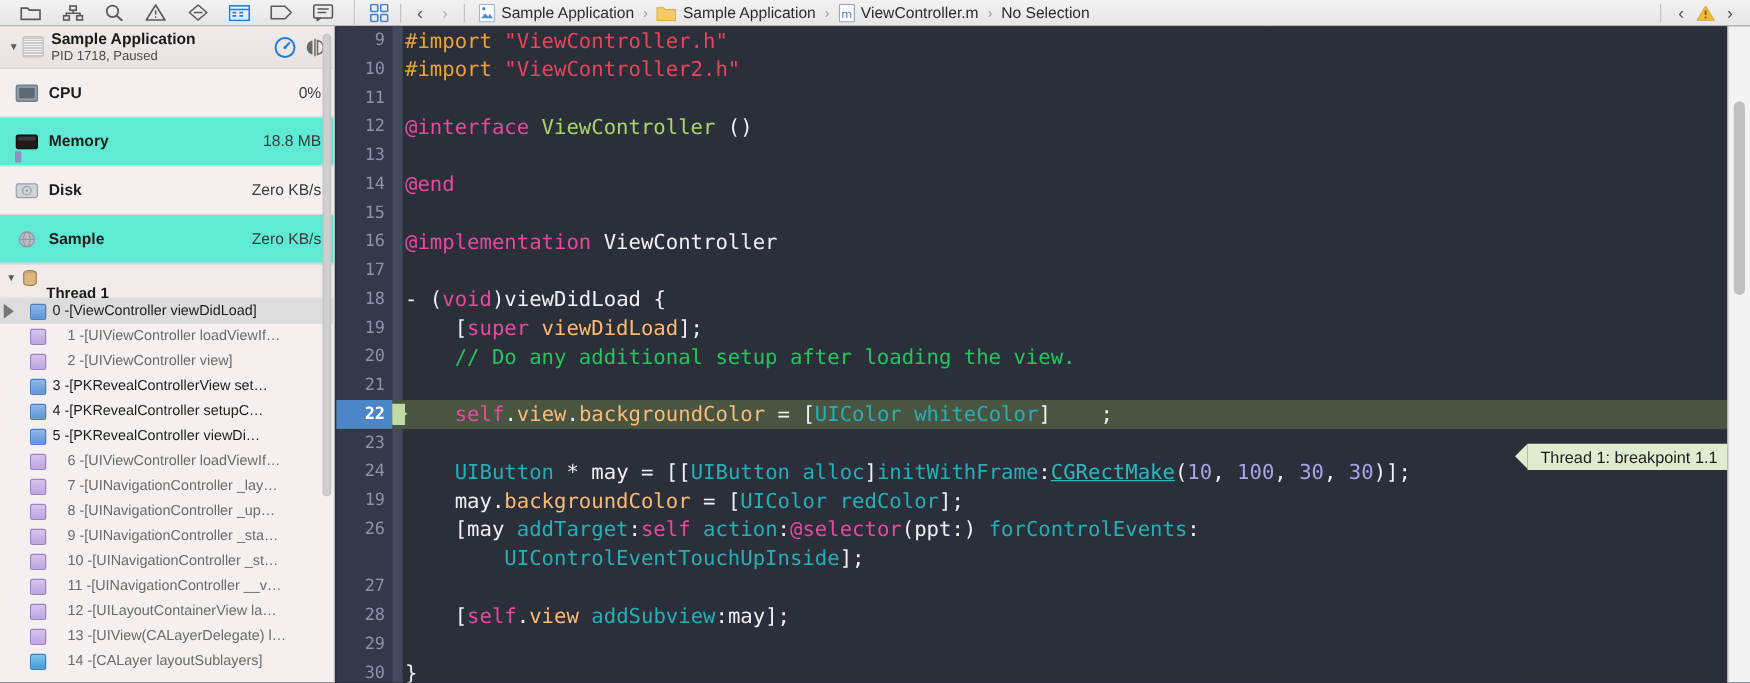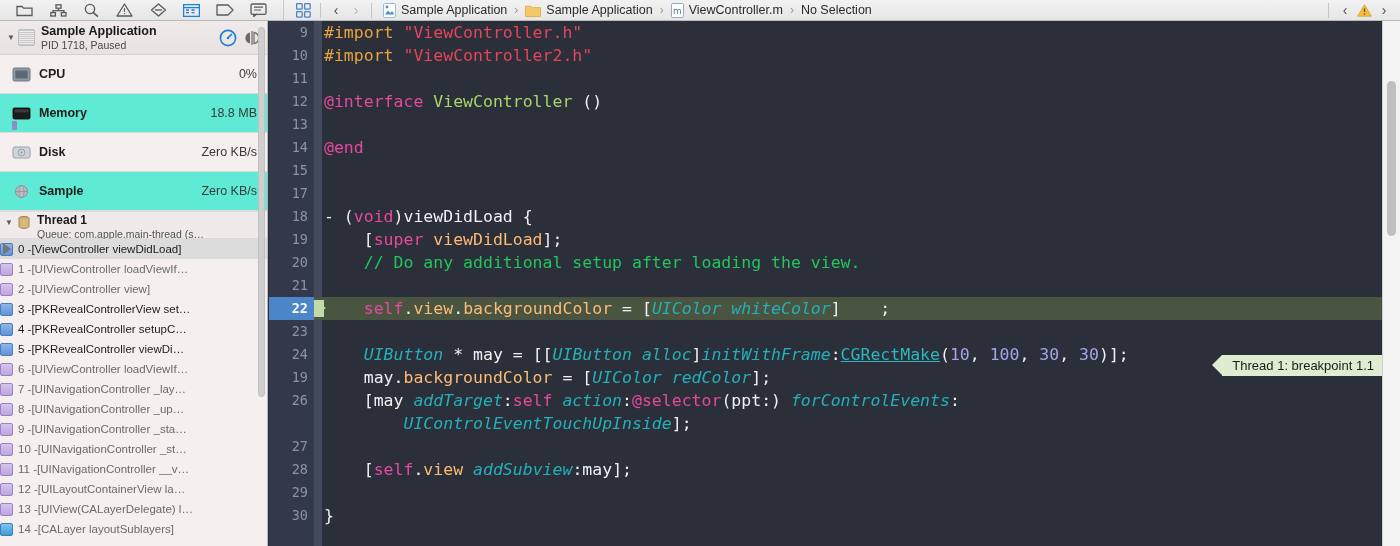--- a/index.html
+++ b/index.html
@@ -86,42 +86,42 @@
 
   .thread-header {
     height: 28px; display: flex; align-items: flex-start;
     padding: 1px 6px 0 2px;
     background: #f0ebea;
     border-bottom: 1px solid #dedada;
     border-top: 1px solid #dedada;
   }
   .th-disclose { width: 14px; text-align:center; font-size: 8px; color: #5a5a5a; padding-top: 5px;}
   .th-icon { width: 16px; height: 16px; margin-right: 5px; margin-top: 2px; }
-  .th-text { line-height: 1.15; padding-top: 1px; }
+  .th-text { line-height: 1.15; padding-top: 15px; }
   .th-title { font-size: 12px; font-weight: bold; color: #1a1a1a; }
   .th-sub { font-size: 10.5px; color: #525252; text-align: right; }
 
   .frame-list { }
   .frame-row {
     height: 20px; display: flex; align-items: center;
-    position: relative;
+    padding-left: 24px; position: relative;
     font-size: 11.5px; color: #1c1c1c; white-space: nowrap; overflow: hidden;
   }
   .frame-row.selected { background: #dcdcdc; }
   .frame-row.selected::before {
     content: ""; position: absolute; left: 3px; top: 4px;
     border-left: 8px solid #767676;
     border-top: 6px solid transparent; border-bottom: 6px solid transparent;
   }
   .f-icon { width: 13px; height: 13px; margin-right: 5px; flex-shrink: 0; border-radius: 2px; }
   .f-icon.user { background: linear-gradient(to bottom,#8fb7e8,#5f93d8); border:1px solid #4b7cbd; }
   .f-icon.sys  { background: linear-gradient(to bottom,#d6c5ee,#bda4e0); border:1px solid #9b82c4; }
   .f-icon.ca   { background: linear-gradient(to bottom,#7fc6ee,#3f9bd8); border:1px solid #3880b8; }
   .f-text { overflow: hidden; text-overflow: ellipsis; }
-  .frame-row.dim .f-text { color: #6a6a6a; }
+  .frame-row.dim .f-text { color: #6a6a6a; margin-left: 12px; }
 
   .sb-scroll {
     position: absolute; right: 2px; top: 6px; width: 7px; height: 370px;
     background: #cfcfcf; border-radius: 4px; border: 1px solid #c0c0c0;
   }
 
   
   .editor {
     position: absolute; top: 21px; left: 269px; width: 1113px; height: 525px;
     background: #2b2f3a; overflow: hidden;
@@ -182,21 +182,21 @@
   }
 
   
   .c-pre  { color: #e8a33d; }
   .c-str  { color: #e8445b; }
   .c-key  { color: #e8489f; }
   .c-type { color: #a8d66a; }
   .c-plain{ color: #f0f0f4; }
   .c-cmt  { color: #22c55e; }
   .c-prop { color: #fdba74; }
-  .c-meth { color: #23b0b8; font-style: italic; }
+  .c-meth { color: #23b0b8; }
   .c-num  { color: #a5a5e8; }
   .c-fn   { color: #2bb8bf; text-decoration: underline; }
 
   
   .right-bar {
     position: absolute; top: 21px; right: 0; width: 18px; height: 525px;
     background: #f3f3f3; border-left: 1px solid #cfcfcf;
   }
   .right-thumb {
     position: absolute; left: 4px; top: 60px; width: 9px; height: 155px;
@@ -504,20 +504,24 @@
       </div>
       <div class="line">
         <span class="ln">14</span>
         <span class="lcode"><span class="c-key">@end</span></span>
       </div>
       <div class="line">
         <span class="ln">15</span>
         <span class="lcode"></span>
       </div>
       <div class="line">
+        <span class="ln">16</span>
+        <span class="lcode"><span class="c-key">@implementation </span><span class="c-plain">ViewController</span></span>
+      </div>
+      <div class="line">
         <span class="ln">17</span>
         <span class="lcode"></span>
       </div>
       <div class="line">
         <span class="ln">18</span>
         <span class="lcode"><span class="c-plain">- (</span><span class="c-key">void</span><span class="c-plain">)viewDidLoad {</span></span>
       </div>
       <div class="line">
         <span class="ln">19</span>
         <span class="lcode"><span class="c-plain">    [</span><span class="c-key">super </span><span class="c-prop">viewDidLoad</span><span class="c-plain">];</span></span>

